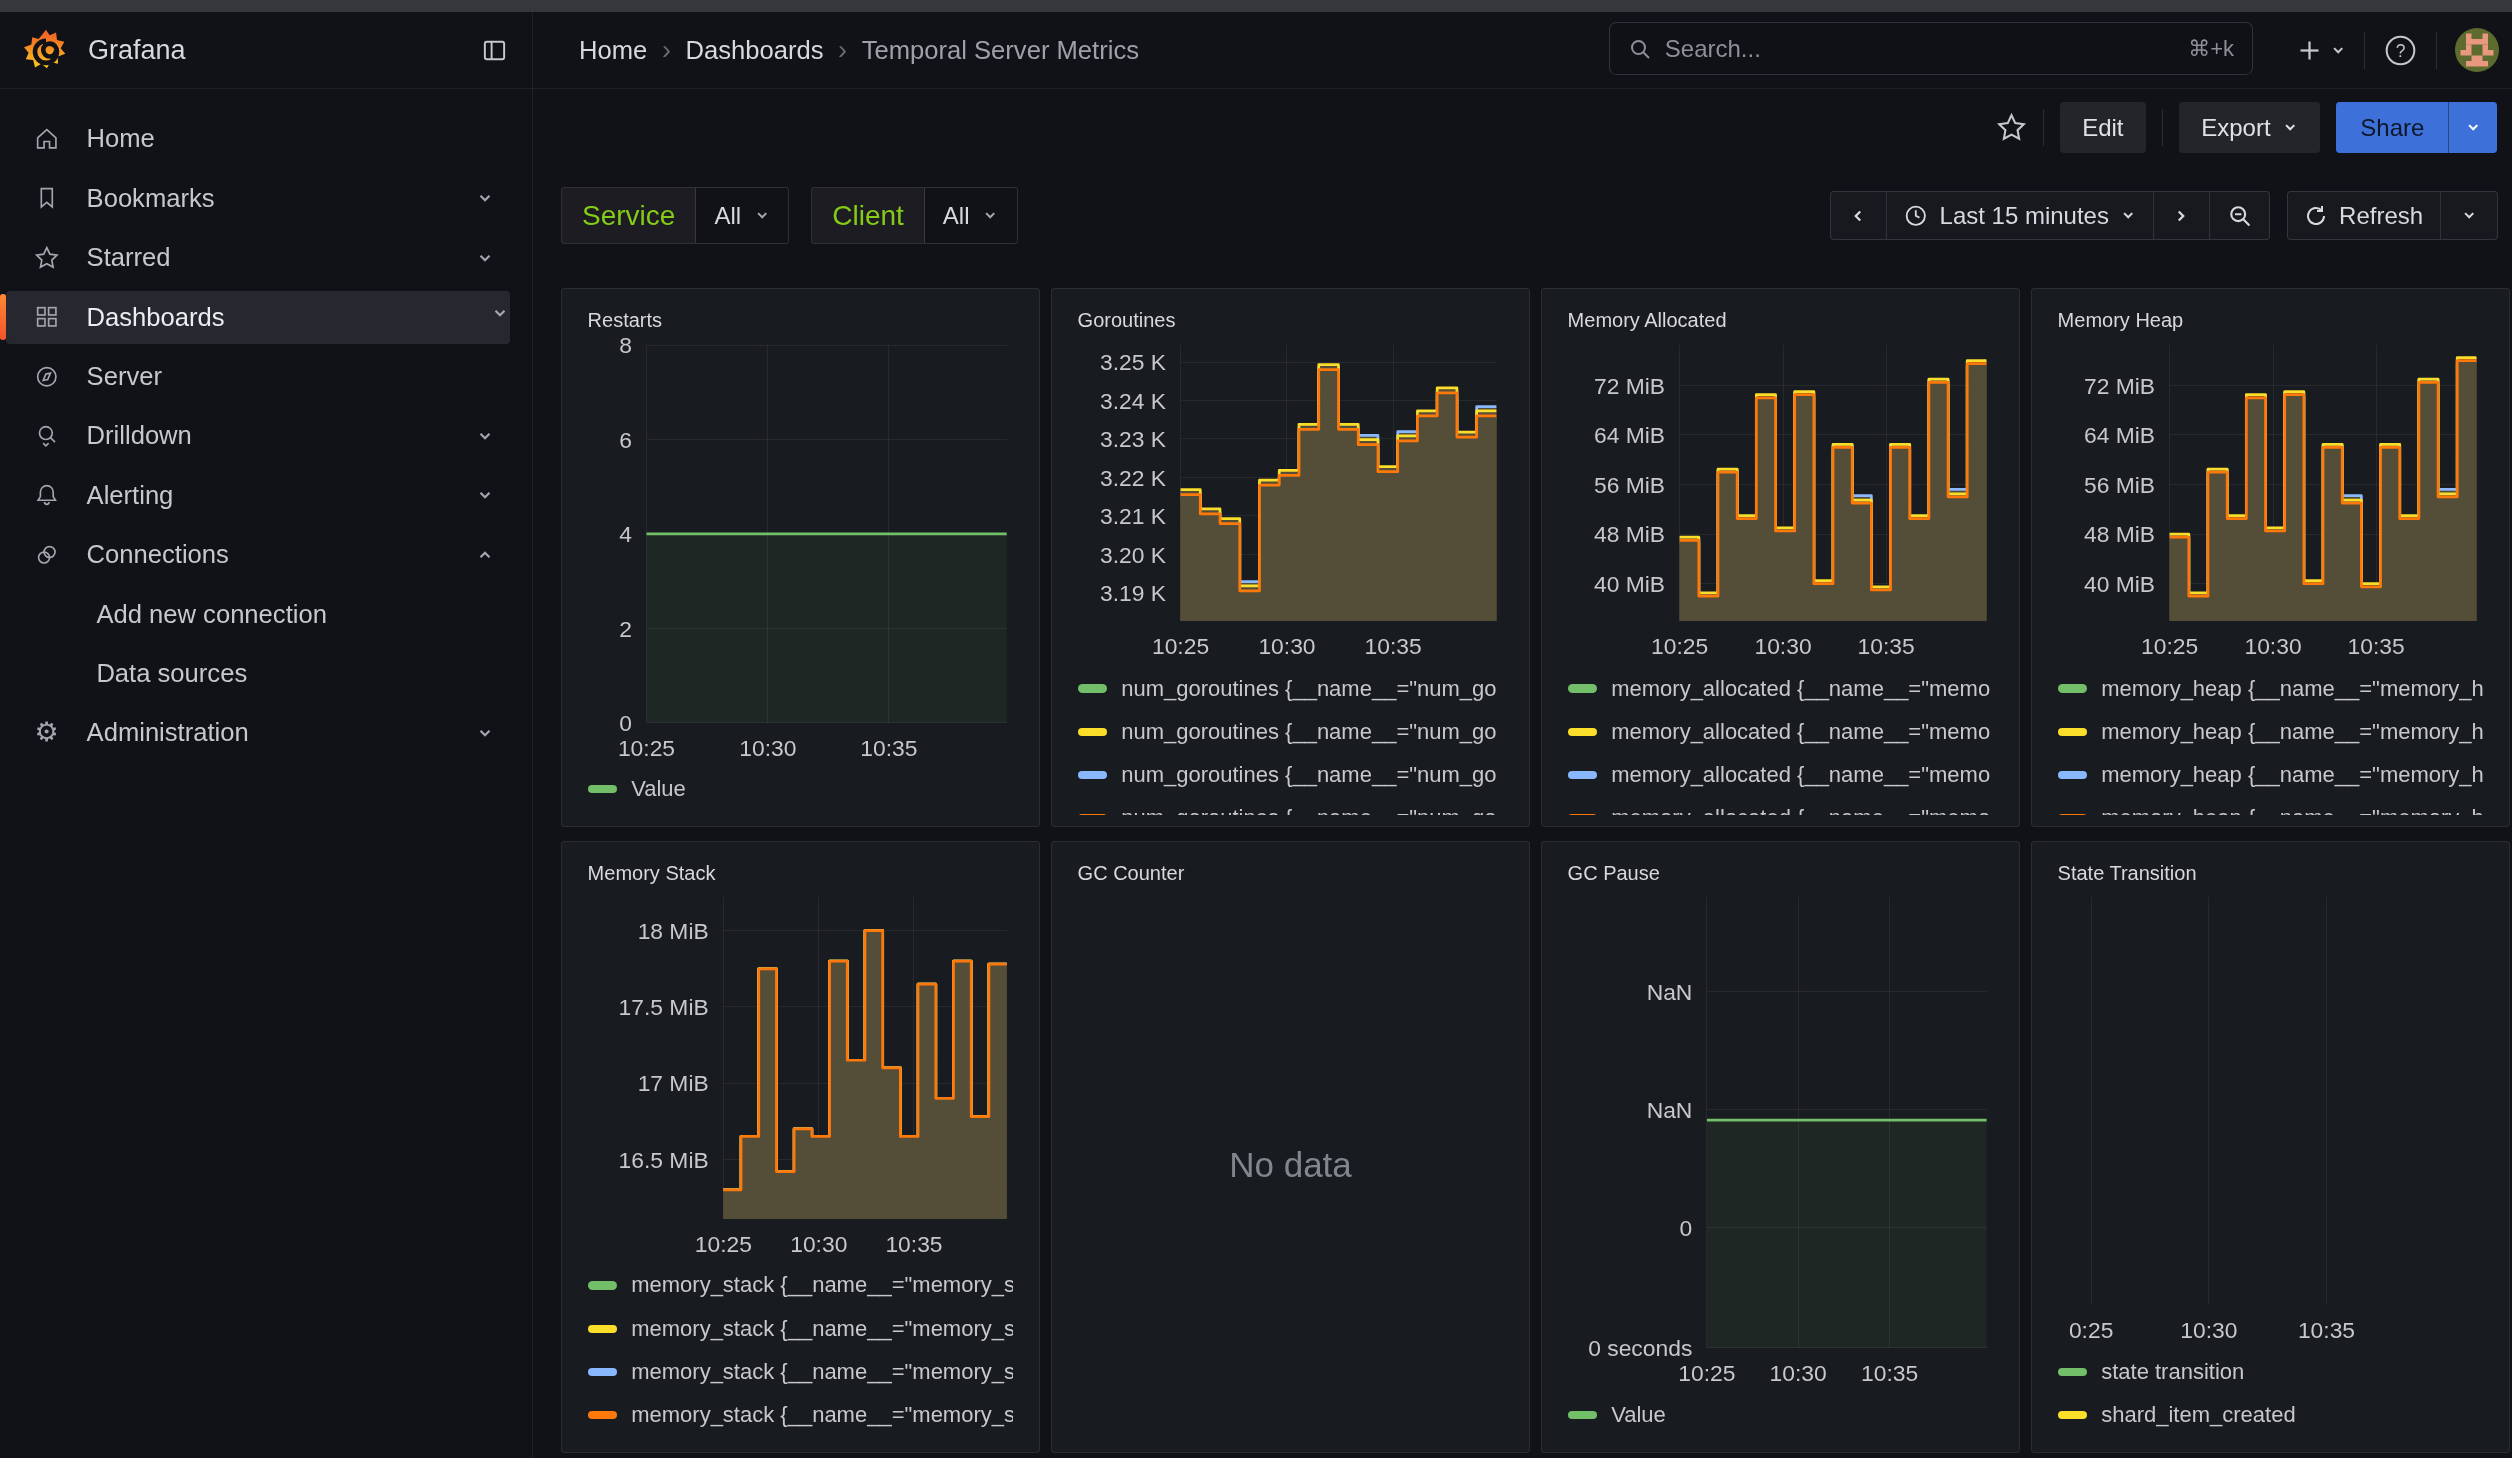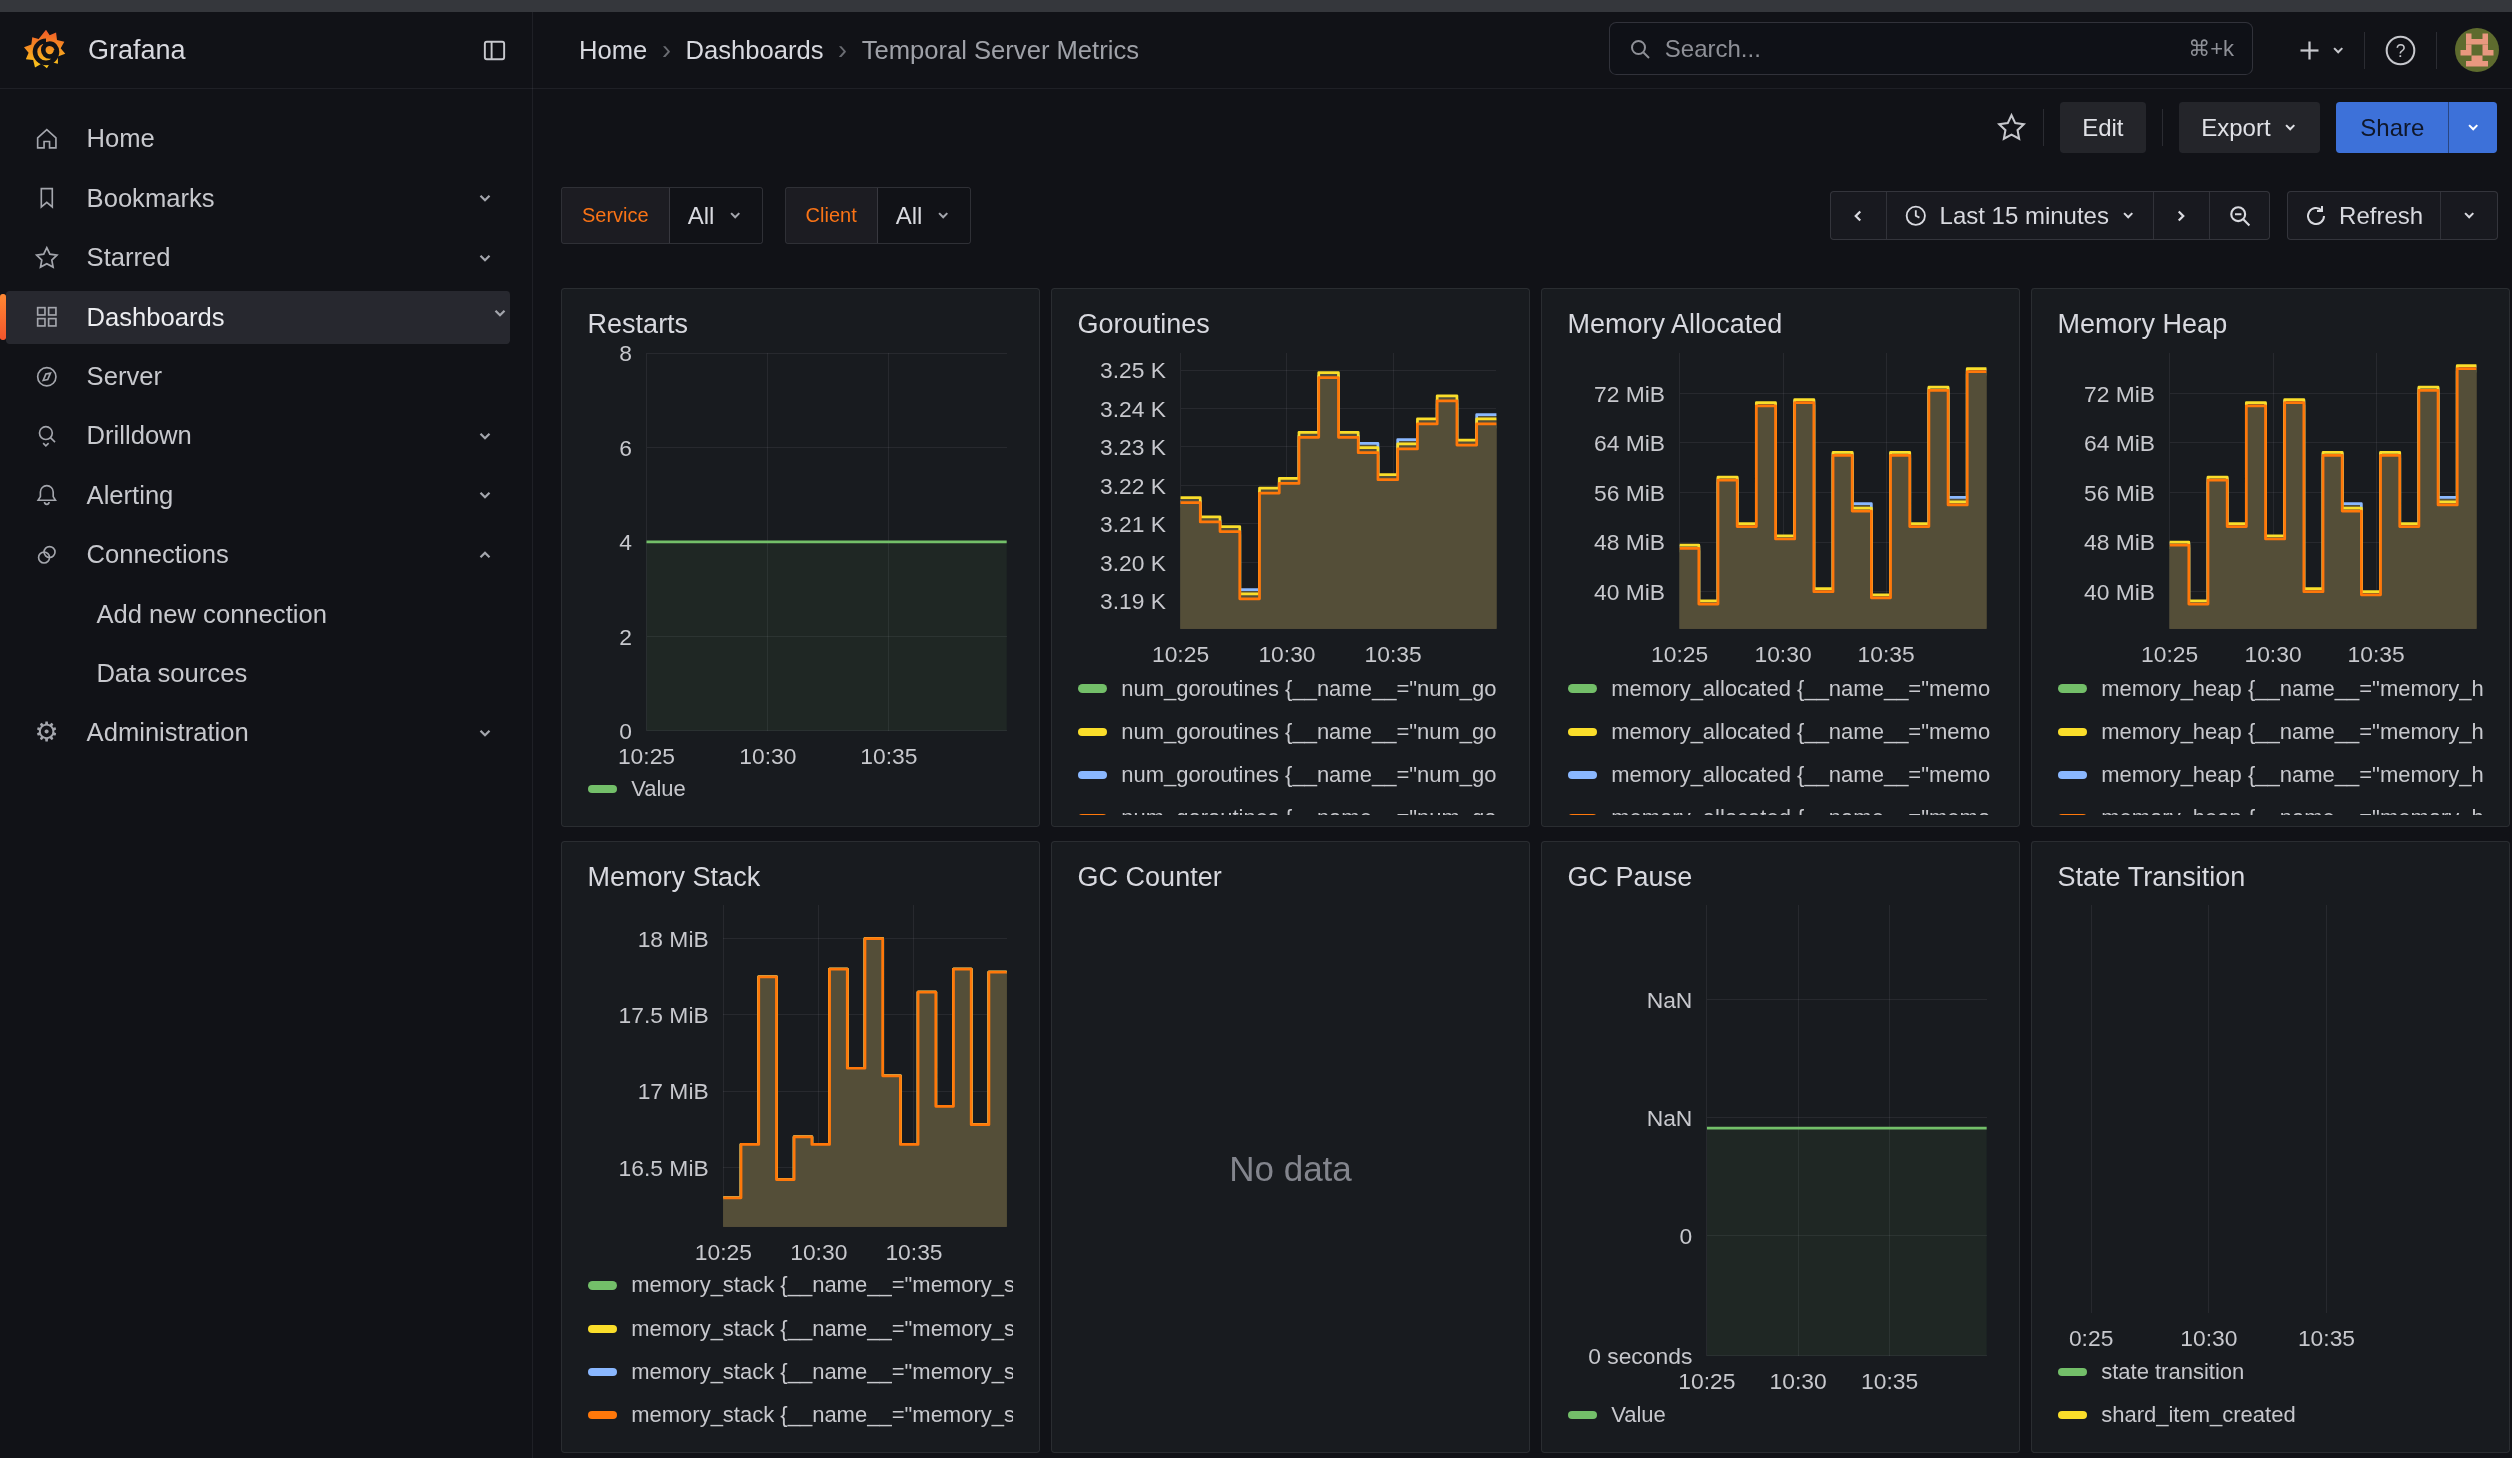--- a/index.html
+++ b/index.html
@@ -45,34 +45,34 @@
        background:rgba(204,204,220,0.10);font-size:24px;color:#E0E1E6;cursor:pointer;}
   .share-wrap{display:flex;border-radius:3.7px;overflow:hidden;}
   .share-main{height:51px;display:flex;align-items:center;padding:0 24px;background:#3D71D9;
               color:#0f172a;font-size:24px;font-weight:500;cursor:pointer;}
   .share-chev{width:48px;height:51px;display:flex;align-items:center;justify-content:center;
               background:#3D71D9;border-left:0.9px solid rgba(17,18,23,0.45);color:#fff;cursor:pointer;}
   .controls{position:absolute;top:187px;left:561px;right:13.7px;display:flex;align-items:center;}
   .filters{display:flex;gap:22px;}
   .fgroup{display:flex;height:57px;border:0.9px solid rgba(204,204,220,0.16);border-radius:2.7px;
           box-sizing:border-box;overflow:hidden;}
-  .flabel{display:flex;align-items:center;padding:0 20px;font-size:20px;color:#f97316;
+  .flabel{display:flex;align-items:center;padding:0 20px;font-size:28px;color:#84cc16;
           background:rgba(204,204,220,0.06);border-right:0.9px solid rgba(204,204,220,0.16);}
   .fvalue{display:flex;align-items:center;gap:12.8px;padding:0 18px;font-size:24px;color:#D8D9DF;cursor:pointer;}
   .tp{margin-left:auto;display:flex;gap:16.4px;}
   .tgroup{display:flex;height:49px;border:0.9px solid rgba(204,204,220,0.16);border-radius:4px;
           box-sizing:border-box;background:rgba(204,204,220,0.04);overflow:hidden;}
   .tseg{display:flex;align-items:center;justify-content:center;gap:11px;padding:0 16.4px;
         font-size:24px;color:#D8D9DF;border-right:0.9px solid rgba(204,204,220,0.14);cursor:pointer;}
   .tseg:last-child{border-right:none;}
   .grid{position:absolute;left:561px;top:288px;display:grid;
         grid-template-columns:repeat(4,479px);grid-template-rows:539px 612px;gap:13.7px 11px;}
   .panel{background:#181B1F;border:0.9px solid rgba(204,204,220,0.10);border-radius:3.7px;
          box-sizing:border-box;display:flex;flex-direction:column;padding:20px 25.6px 11px 25.6px;}
-  .panel-title{font-size:27px;font-weight:500;color:#D8D9DF;margin-bottom:3.7px;cursor:pointer;}
+  .panel-title{font-size:20px;font-weight:500;color:#D8D9DF;margin-bottom:3.7px;cursor:pointer;}
   .chart{flex:1;min-height:0;position:relative;}
   .legend{margin-top:1.8px;}
   .legend-clip{height:144px;overflow:hidden;}
   .legend-row{display:flex;align-items:center;gap:14.6px;height:35px;margin-bottom:8.2px;}
   .lmark{width:29px;height:8.2px;border-radius:4.6px;flex:none;}
   .ltext{font-size:22px;color:#C7C8CD;white-space:nowrap;overflow:hidden;}
   .nodata-wrap{flex:1;display:flex;align-items:center;justify-content:center;}
   .nodata{font-size:35px;color:#83858D;}
 </style>
 </head>

